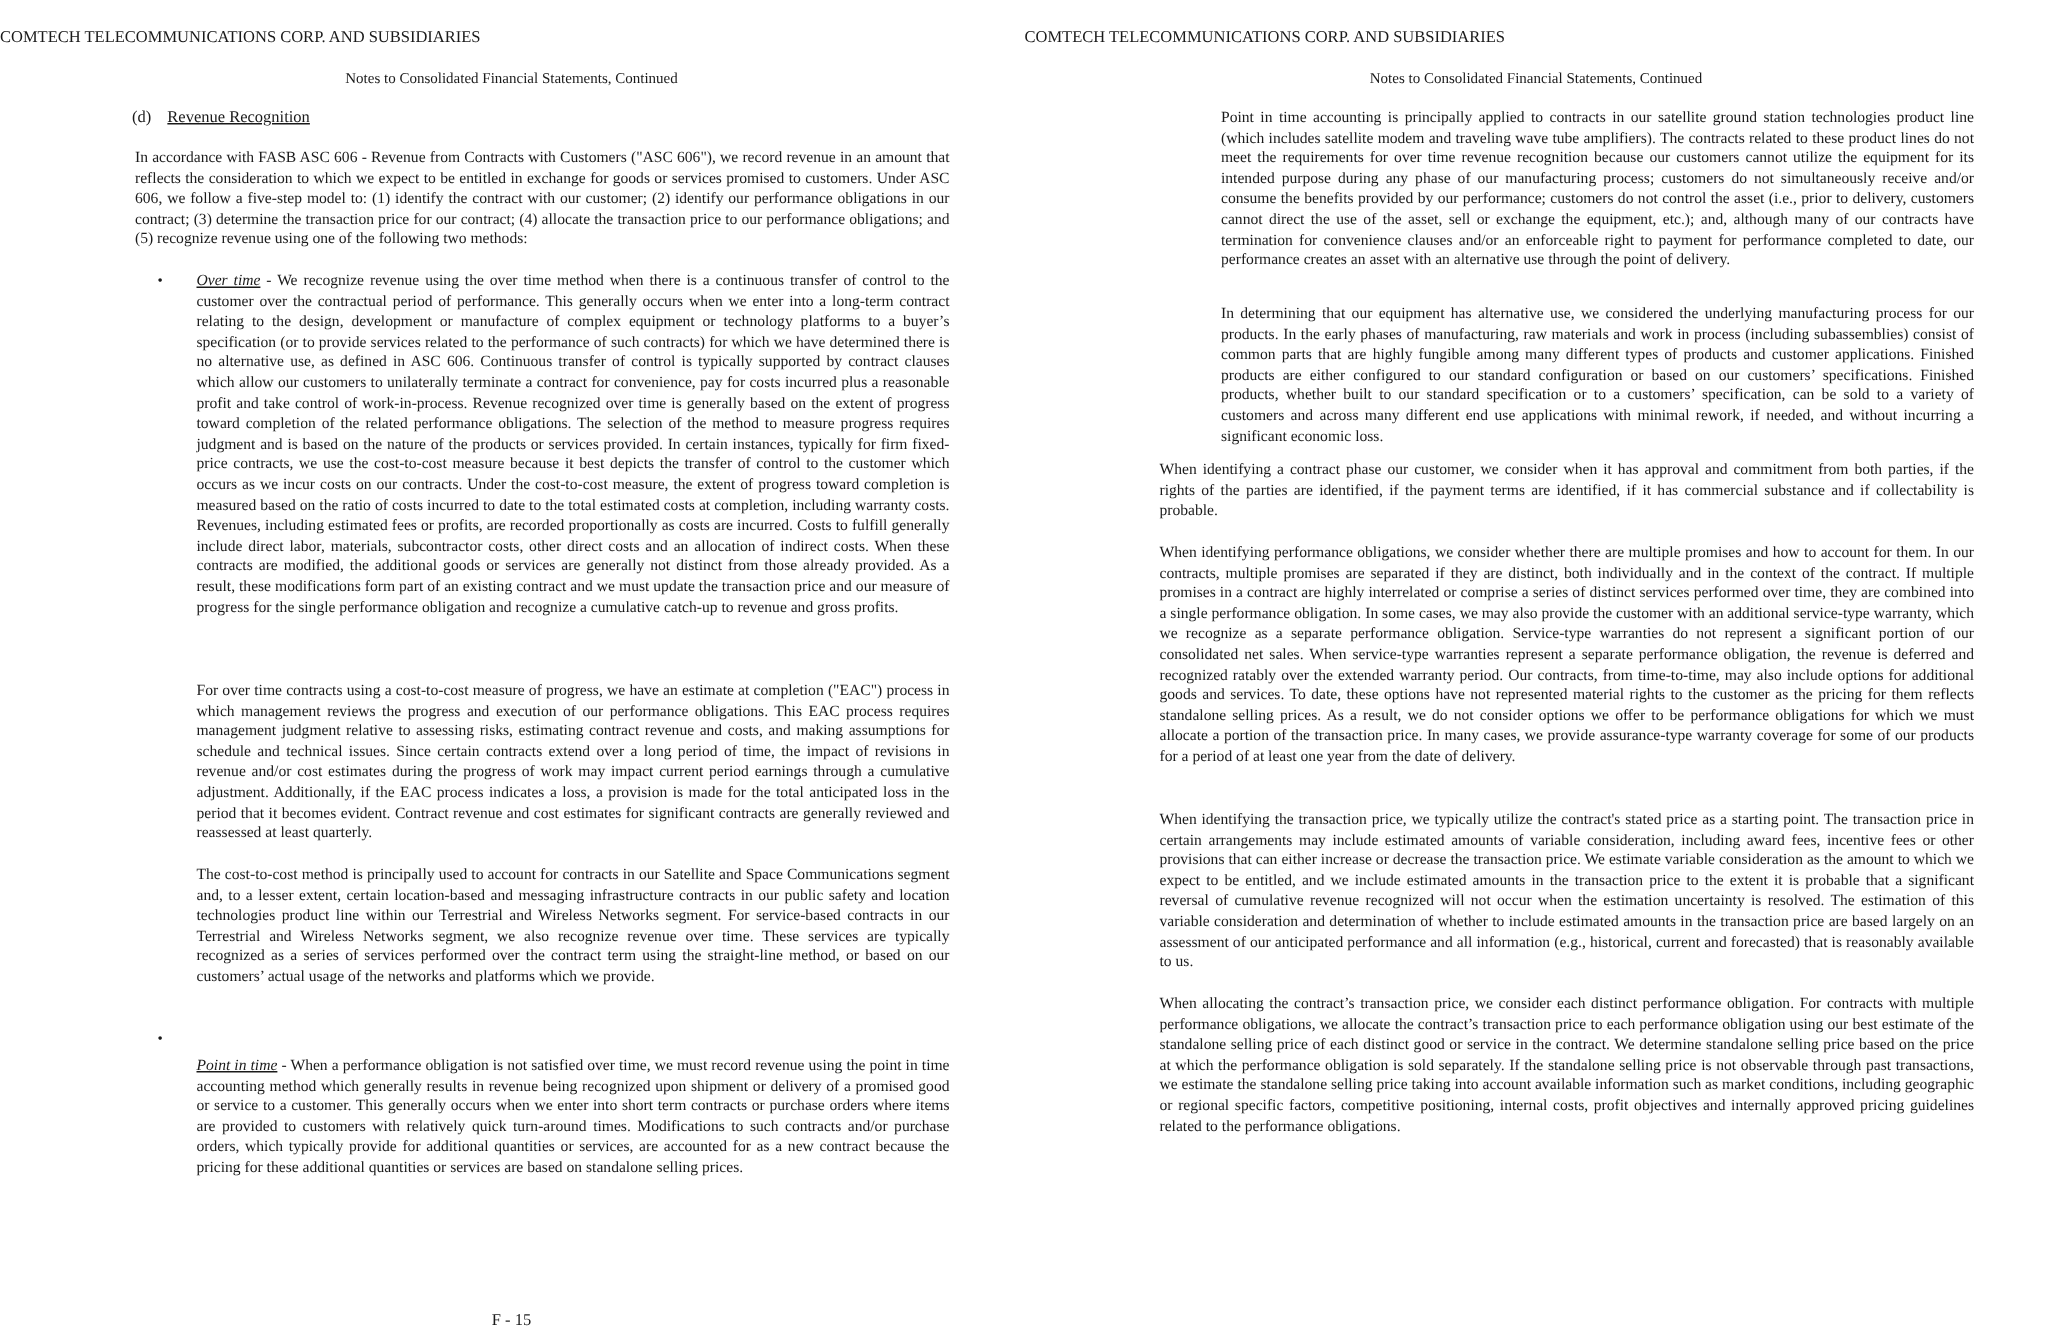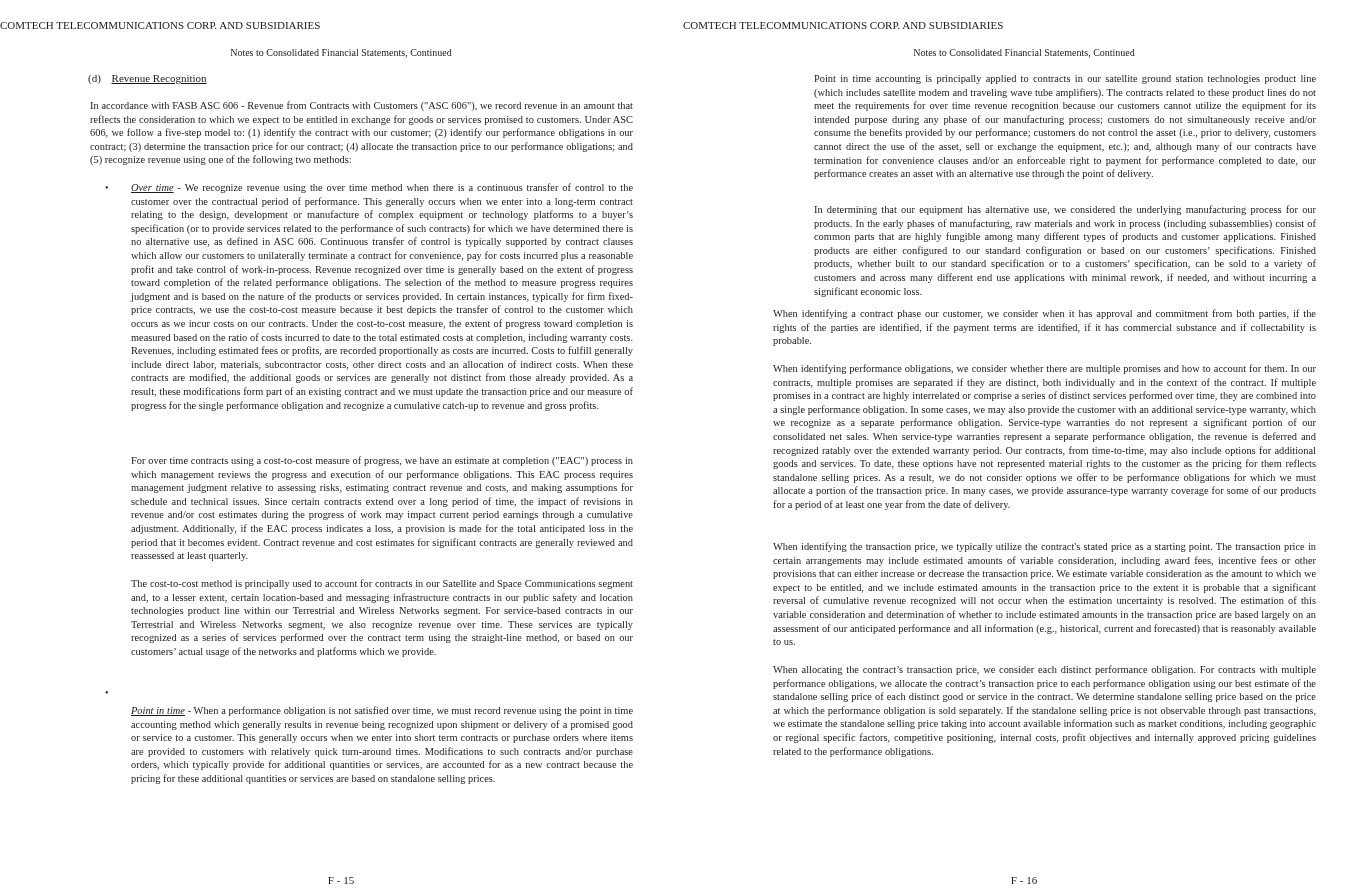--- a/index.html
+++ b/index.html
@@ -104,14 +104,13 @@
   <div class="para" style="top:203px; left:131px; width:502px;">In determining that our equipment has alternative use, we considered the underlying manufacturing process for our products. In the early phases of manufacturing, raw materials and work in process (including subassemblies) consist of common parts that are highly fungible among many different types of products and customer applications. Finished products are either configured to our standard configuration or based on our customers’ specifications. Finished products, whether built to our standard specification or to a customers’ specification, can be sold to a variety of customers and across many different end use applications with minimal rework, if needed, and without incurring a significant economic loss.</div>
 
   <div class="para" style="top:307px; left:90px; width:543px;">When identifying a contract phase our customer, we consider when it has approval and commitment from both parties, if the rights of the parties are identified, if the payment terms are identified, if it has commercial substance and if collectability is probable.</div>
 
   <div class="para" style="top:362px; left:90px; width:543px;">When identifying performance obligations, we consider whether there are multiple promises and how to account for them. In our contracts, multiple promises are separated if they are distinct, both individually and in the context of the contract. If multiple promises in a contract are highly interrelated or comprise a series of distinct services performed over time, they are combined into a single performance obligation. In some cases, we may also provide the customer with an additional service-type warranty, which we recognize as a separate performance obligation. Service-type warranties do not represent a significant portion of our consolidated net sales. When service-type warranties represent a separate performance obligation, the revenue is deferred and recognized ratably over the extended warranty period. Our contracts, from time-to-time, may also include options for additional goods and services. To date, these options have not represented material rights to the customer as the pricing for them reflects standalone selling prices. As a result, we do not consider options we offer to be performance obligations for which we must allocate a portion of the transaction price. In many cases, we provide assurance-type warranty coverage for some of our products for a period of at least one year from the date of delivery.</div>
 
   <div class="para" style="top:540px; left:90px; width:543px;">When identifying the transaction price, we typically utilize the contract's stated price as a starting point. The transaction price in certain arrangements may include estimated amounts of variable consideration, including award fees, incentive fees or other provisions that can either increase or decrease the transaction price. We estimate variable consideration as the amount to which we expect to be entitled, and we include estimated amounts in the transaction price to the extent it is probable that a significant reversal of cumulative revenue recognized will not occur when the estimation uncertainty is resolved. The estimation of this variable consideration and determination of whether to include estimated amounts in the transaction price are based largely on an assessment of our anticipated performance and all information (e.g., historical, current and forecasted) that is reasonably available to us.</div>
 
   <div class="para" style="top:663px; left:90px; width:543px;">When allocating the contract’s transaction price, we consider each distinct performance obligation. For contracts with multiple performance obligations, we allocate the contract’s transaction price to each performance obligation using our best estimate of the standalone selling price of each distinct good or service in the contract. We determine standalone selling price based on the price at which the performance obligation is sold separately. If the standalone selling price is not observable through past transactions, we estimate the standalone selling price taking into account available information such as market conditions, including geographic or regional specific factors, competitive positioning, internal costs, profit objectives and internally approved pricing guidelines related to the performance obligations.</div>
 
-  <div class="footer">F - 16</div>
 </div>
 
 </body></html>

